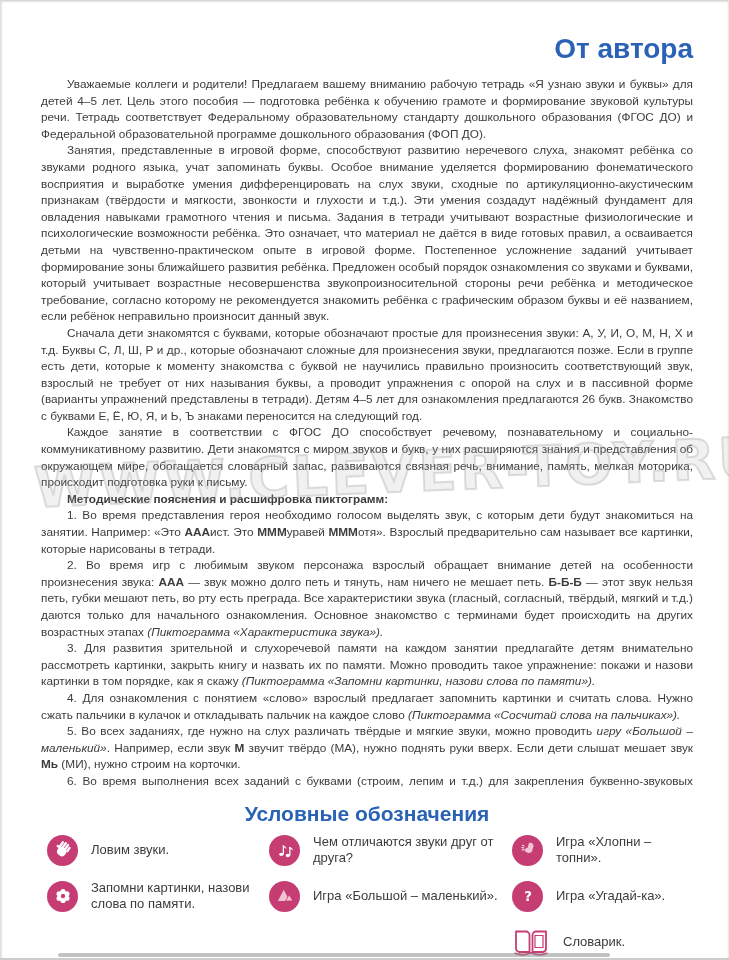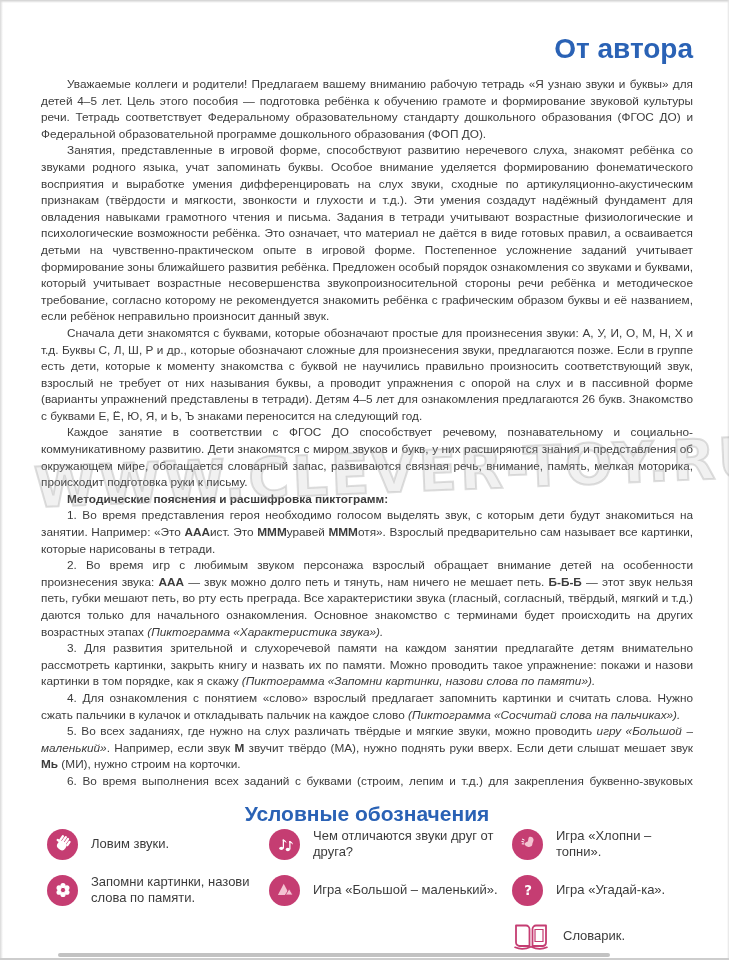--- a/index.html
+++ b/index.html
@@ -46,21 +46,21 @@
     font-size:56px;font-weight:bold;letter-spacing:3px;white-space:nowrap;
     color:transparent;
     -webkit-text-stroke:2px rgba(150,150,150,.30);
     text-shadow:0 0 1px rgba(160,160,160,.15);
     transform:rotate(-2.4deg);
     pointer-events:none;
     font-family:"DejaVu Sans", sans-serif;
   }
 
   h2.legend-heading{
-    margin:10px 0 0 0;
+    margin:10px 0 6px 0;
     text-align:center;
     font-size:21px;font-weight:bold;
     color:var(--accent,#2a62b5);
   }
   .legend-grid{
     display:grid;
     grid-template-columns:222px 243px 1fr;
     margin-left:6px;
   }
   .legend-col{display:flex;flex-direction:column;gap:10px;}

